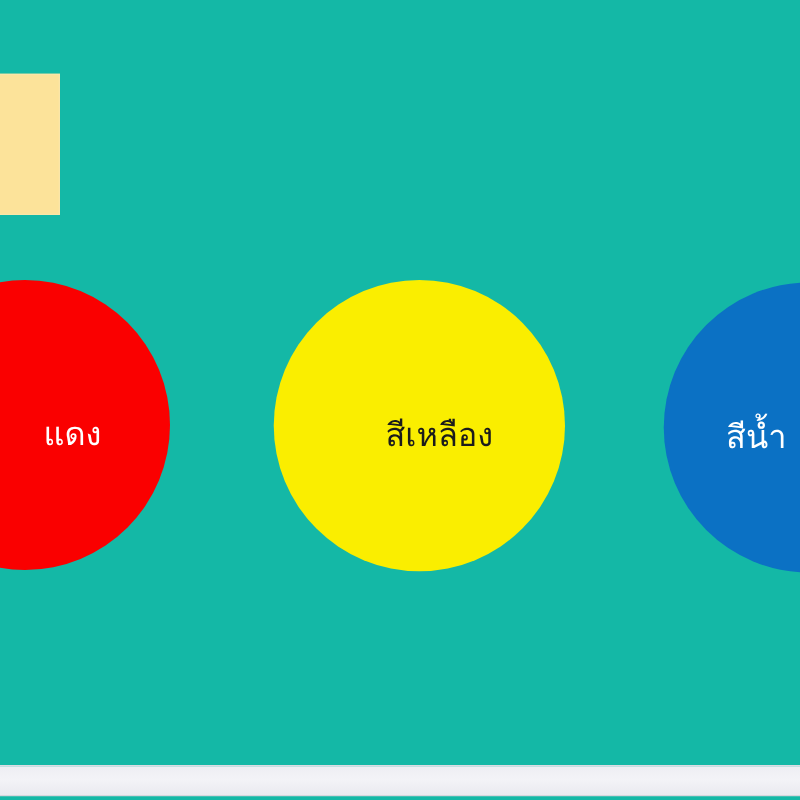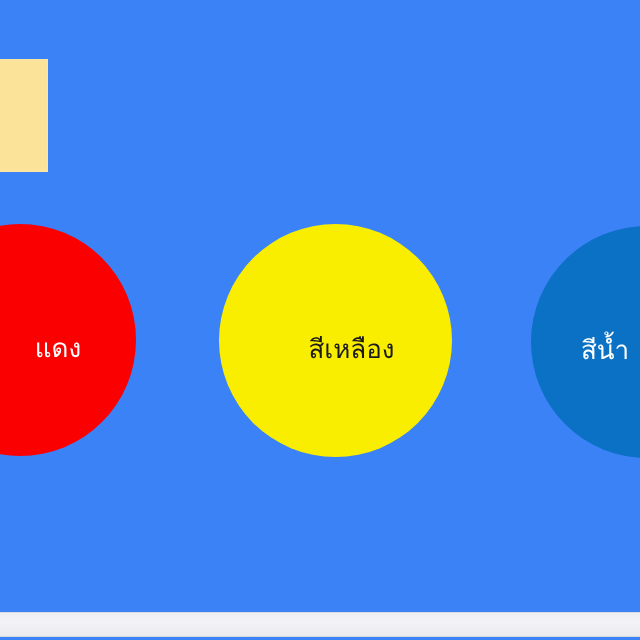--- a/index.html
+++ b/index.html
@@ -14,21 +14,21 @@
     overflow: hidden;
     position: relative;
   }
 
   #canvas {
     position: absolute;
     left: 0;
     top: 0;
     width: 640px;
     height: 640px;
-    background: #3b82f6;
+    background: #14b8a6;
     overflow: hidden;
   }
 
   
   .swatch-block {
     position: absolute;
     left: -2px;
     top: 59px;
     width: 50px;
     height: 113px;

